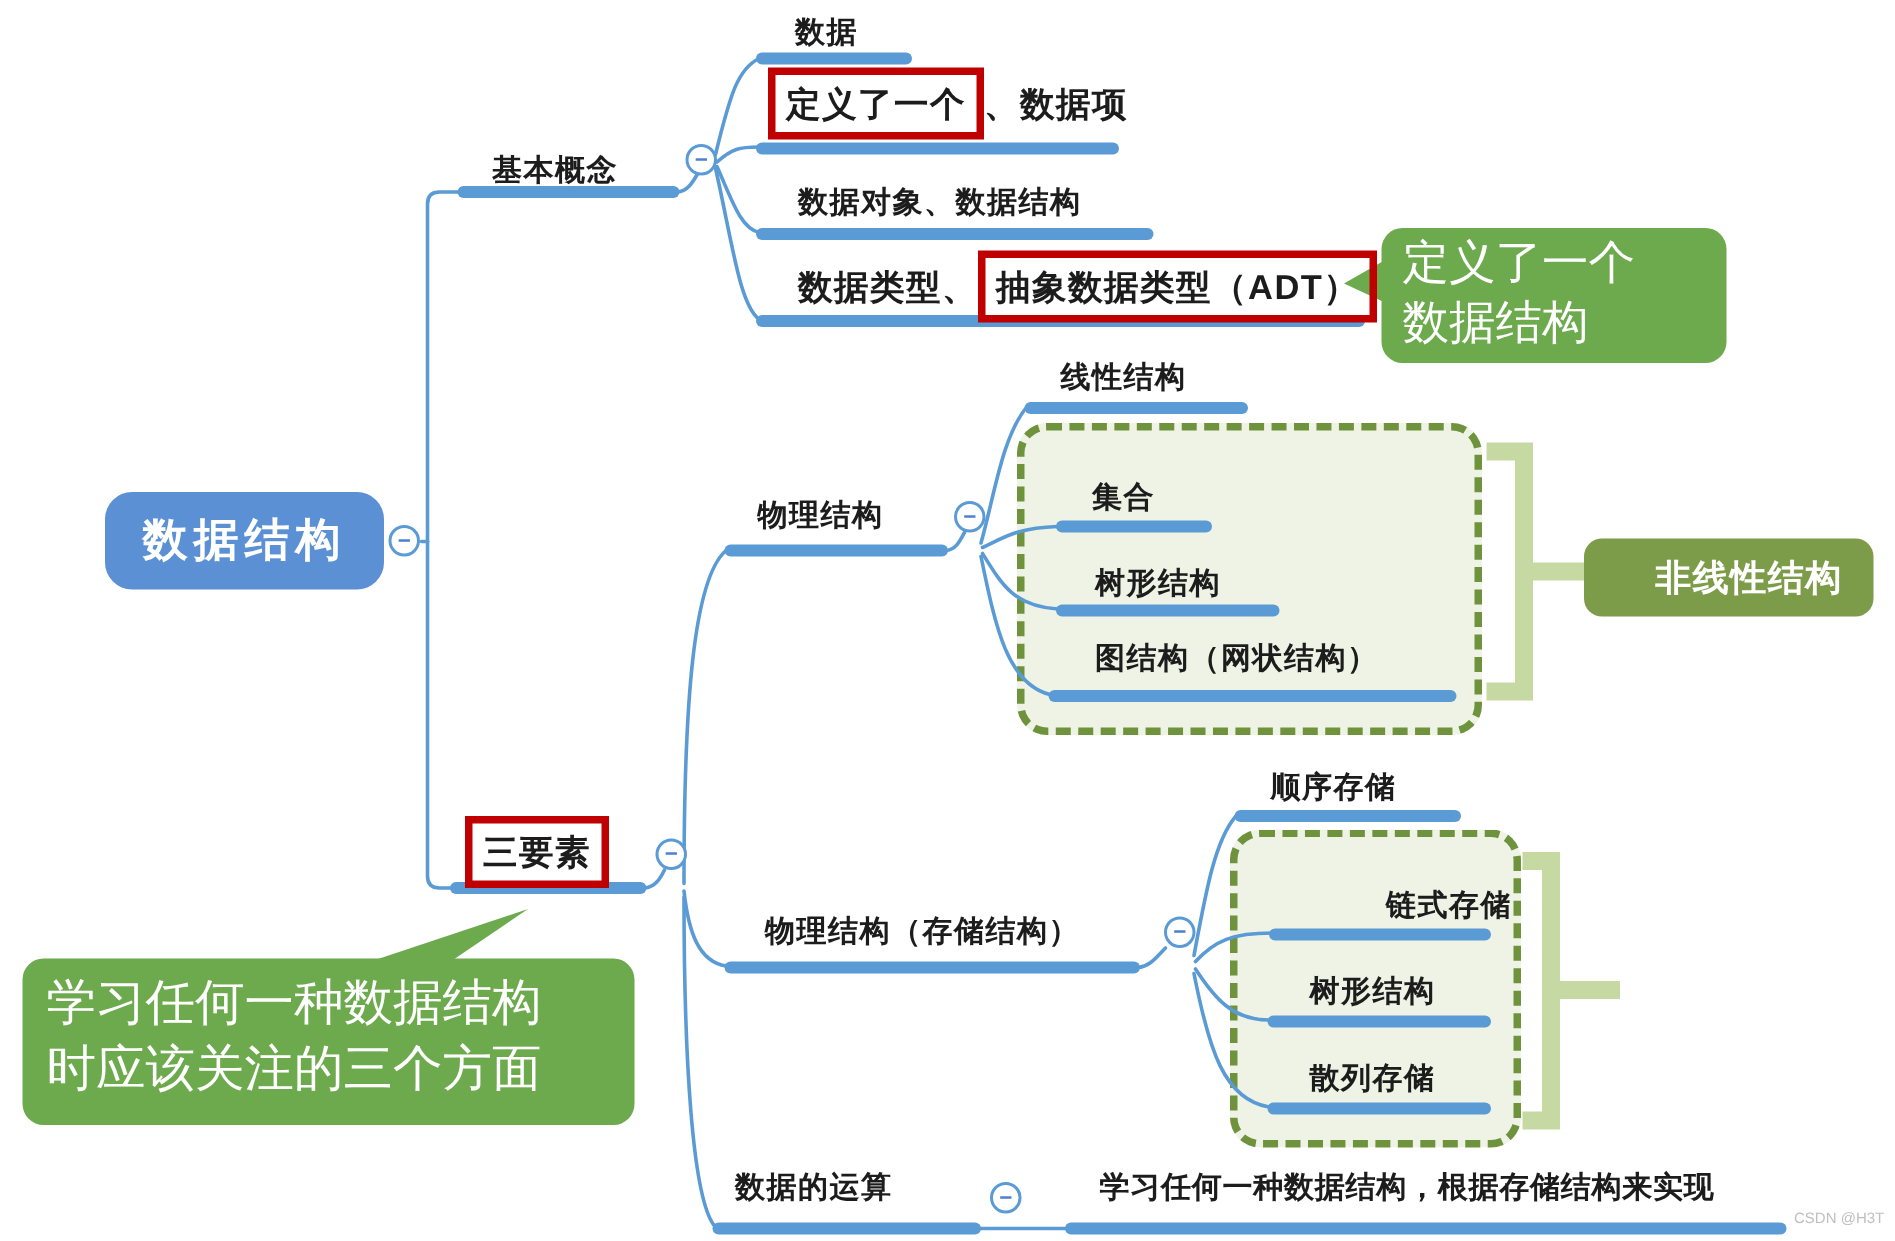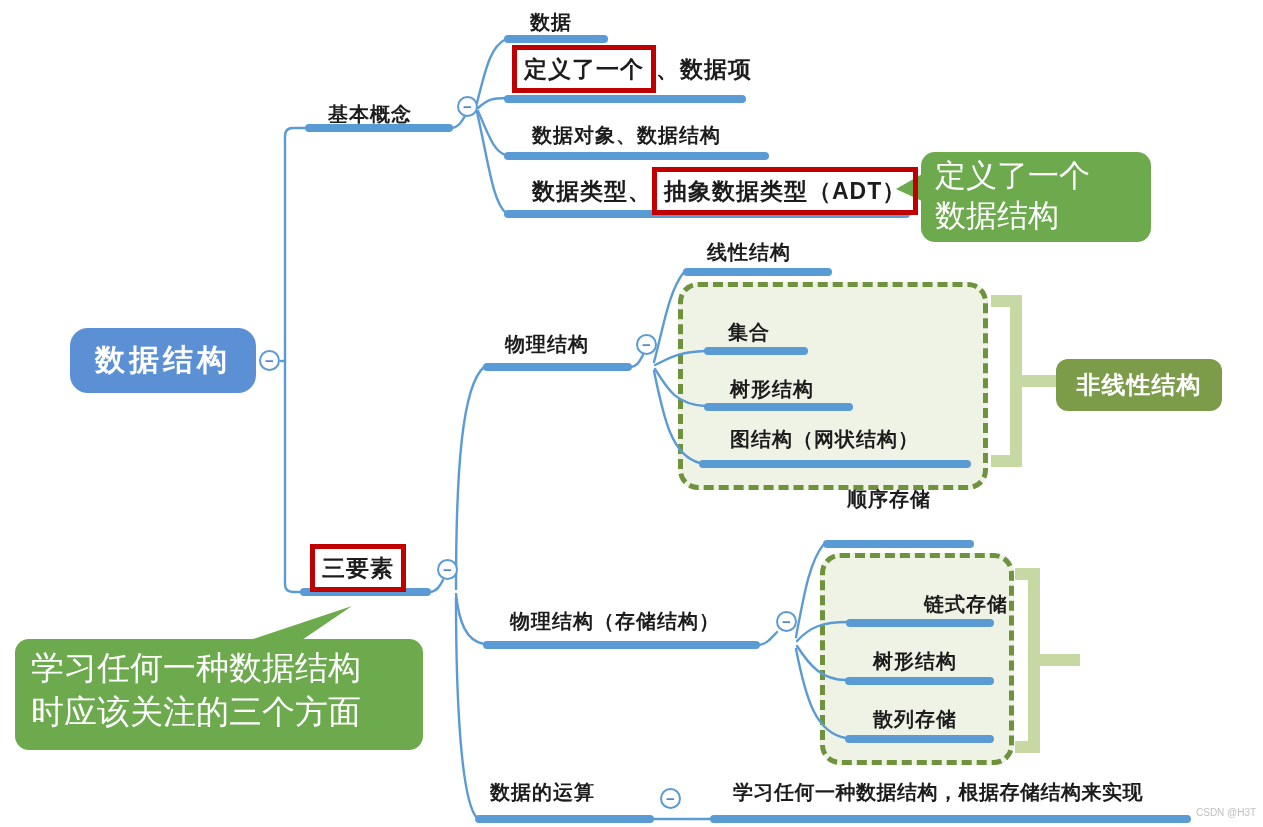--- a/index.html
+++ b/index.html
@@ -12,21 +12,21 @@
   .lbl{position:absolute;z-index:4;font-size:20px;font-weight:600;color:#1c1c1c;
        white-space:nowrap;line-height:30px;letter-spacing:1px;}
   .row{position:absolute;z-index:4;display:flex;align-items:center;white-space:nowrap;}
   .row span{font-size:23px;font-weight:600;color:#1c1c1c;line-height:30px;letter-spacing:1px;}
   .redbox{border:5px solid #c00000;padding:4px 7px;}
   .rootnode{position:absolute;left:70px;top:328px;width:186px;height:65px;z-index:4;
             background:#5b90d5;border-radius:18px;display:flex;align-items:center;justify-content:center;
             color:#ffffff;font-size:30px;font-weight:bold;letter-spacing:4px;}
   .olive{position:absolute;z-index:4;background:#7d9c49;border-radius:12px;
          display:flex;align-items:center;justify-content:center;
-         color:#ffffff;font-size:24px;font-weight:bold;letter-spacing:1px;}
+         color:#ffffff;font-size:24px;font-weight:bold;letter-spacing:1px;padding-left:27px;}
   .callout{position:absolute;z-index:5;background:#6caa4d;border-radius:14px;color:#ffffff;
            font-family:"DejaVu Serif","Liberation Serif",serif;}
   .callout .cl{display:block;white-space:nowrap;}
   .minus{position:absolute;z-index:6;width:21px;height:21px;box-sizing:border-box;
          border:2px solid #5b9bd5;border-radius:50%;background:#ffffff;color:#4d7fd0;
          display:flex;align-items:center;justify-content:center;
          font-size:15px;font-weight:bold;line-height:1;cursor:pointer;}
   .watermark{position:absolute;z-index:6;left:1196px;top:807px;font-size:10px;color:#bfbfbf;
              letter-spacing:0px;}
 </style>
@@ -118,21 +118,21 @@
 
   <div class="lbl" style="left:505px;top:329px;">物理结构</div>
   <div class="lbl" style="left:707px;top:237px;">线性结构</div>
   <div class="lbl" style="left:728px;top:317px;">集合</div>
   <div class="lbl" style="left:730px;top:374px;">树形结构</div>
   <div class="lbl" style="left:730px;top:424px;">图结构（网状结构）</div>
 
   <div class="olive" style="left:1056px;top:359px;width:166px;height:52px;">非线性结构</div>
 
   <div class="lbl" style="left:510px;top:606px;">物理结构（存储结构）</div>
-  <div class="lbl" style="left:847px;top:484px;">顺序存储</div>
+  <div class="lbl" style="left:847px;top:510px;">顺序存储</div>
   <div class="lbl" style="left:924px;top:589px;">链式存储</div>
   <div class="lbl" style="left:873px;top:646px;">树形结构</div>
   <div class="lbl" style="left:873px;top:704px;">散列存储</div>
 
 
   <div class="lbl" style="left:490px;top:777px;">数据的运算</div>
   <div class="lbl" style="left:733px;top:777px;letter-spacing:0.5px;">学习任何一种数据结构，根据存储结构来实现</div>
 
   <div class="callout" style="left:921px;top:129px;width:216px;height:87px;padding:3px 0 0 14px;font-size:31px;line-height:40px;margin-top:23px;">
     <span class="cl">定义了一个</span>

